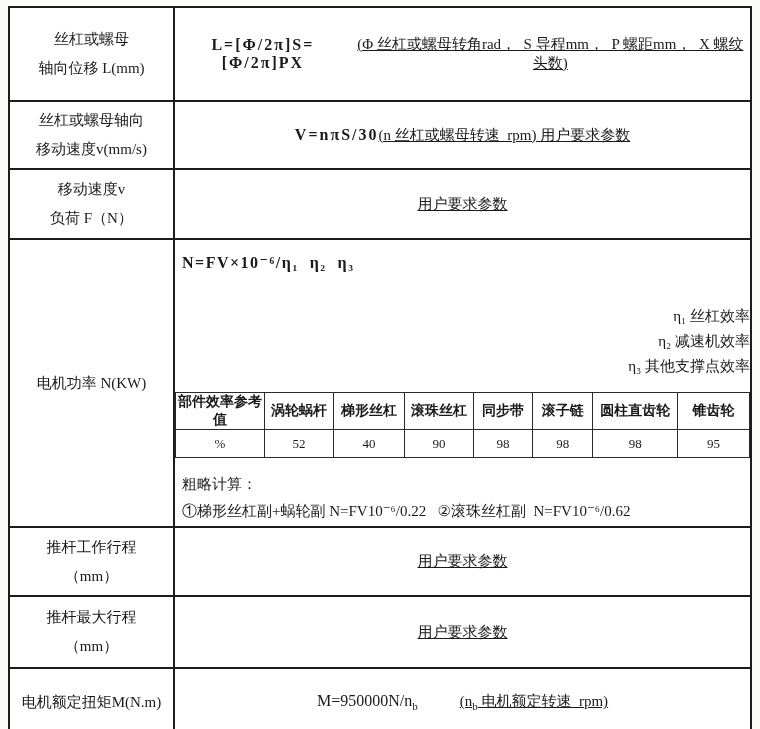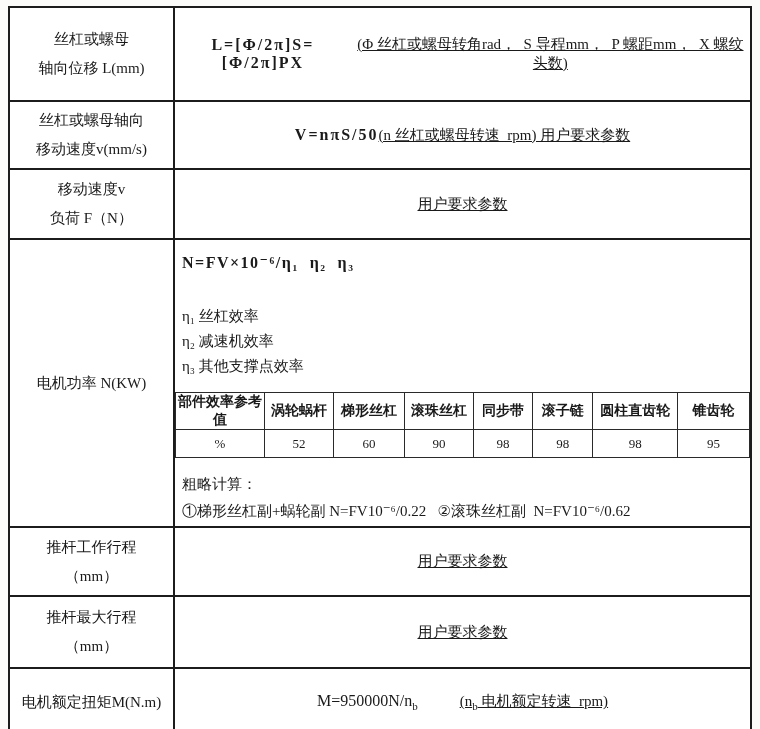--- a/index.html
+++ b/index.html
@@ -43,21 +43,21 @@
   
   td.power-cell { vertical-align: top; }
   .power-inner { display: flex; flex-direction: column; }
   .power-formula {
     margin: 12px 0 0 7px;
     font-weight: bold;
     font-size: 16px;
     letter-spacing: 1.5px;
     white-space: pre-wrap;
   }
-  .eta-block { margin: 32px 0 0 7px; font-size: 15px; }
+  .eta-block { margin: 32px 0 0 7px; font-size: 15px; text-align: right; }
   .eta-block div { line-height: 25px; white-space: pre-wrap; }
   table.eff {
     margin-top: 13px;
     width: 100%;
     border-collapse: collapse;
     table-layout: fixed;
   }
   table.eff th, table.eff td {
     border: 1px solid #2a2a2a;
     text-align: center;
@@ -97,21 +97,21 @@
         </td>
       </tr>
 
       <tr>
         <td class="label-cell">
           <div>丝杠或螺母轴向</div>
           <div>移动速度v(mm/s)</div>
         </td>
         <td class="value-cell" style="height:66px;">
           <div class="stack">
-            <div class="formula">V=nπS/50</div>
+            <div class="formula">V=nπS/30</div>
             <div class="gap2"></div>
             <div class="note">(n 丝杠或螺母转速  rpm) 用户要求参数</div>
           </div>
         </td>
       </tr>
 
       <tr>
         <td class="label-cell">
           <div>移动速度v</div>
           <div>负荷 F（N）</div>
@@ -151,21 +151,21 @@
                   <th>梯形丝杠</th>
                   <th>滚珠丝杠</th>
                   <th>同步带</th>
                   <th>滚子链</th>
                   <th>圆柱直齿轮</th>
                   <th>锥齿轮</th>
                 </tr>
                 <tr>
                   <td>%</td>
                   <td>52</td>
-                  <td>60</td>
+                  <td>40</td>
                   <td>90</td>
                   <td>98</td>
                   <td>98</td>
                   <td>98</td>
                   <td>95</td>
                 </tr>
               </tbody>
             </table>
             <div class="rough">
               <div>粗略计算：</div>

